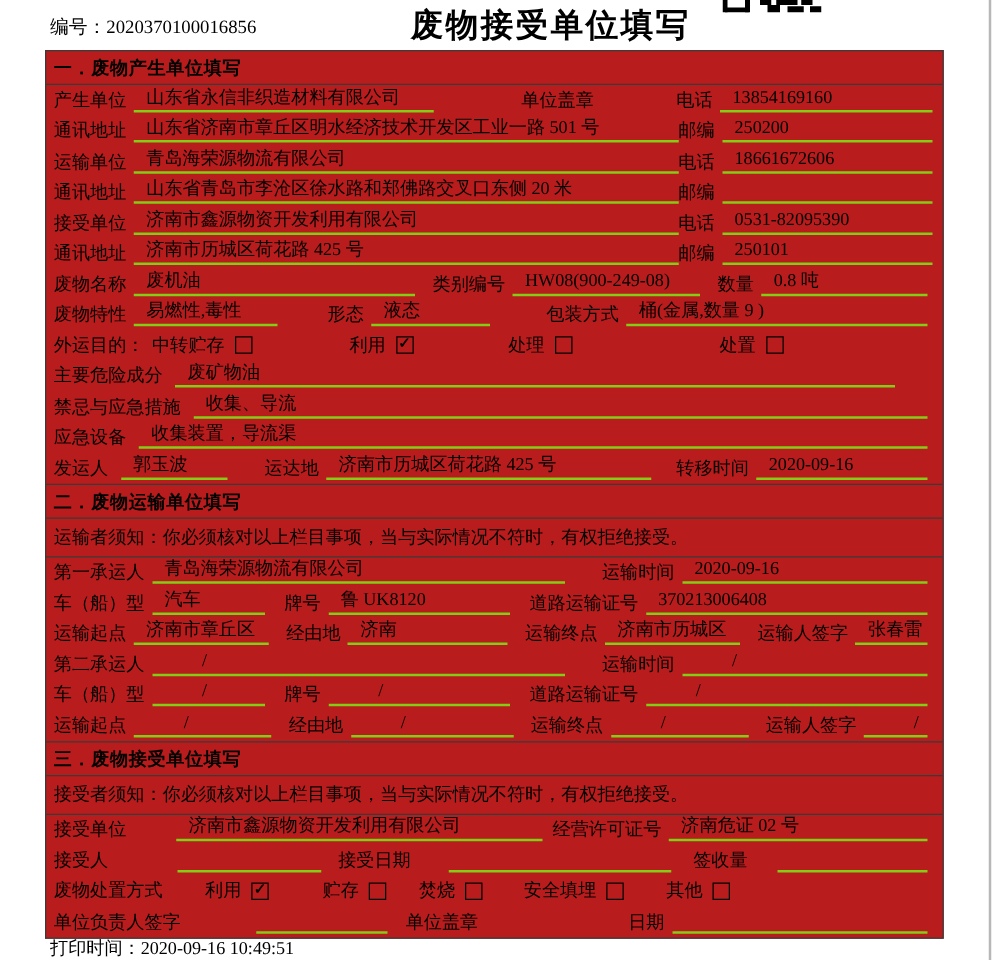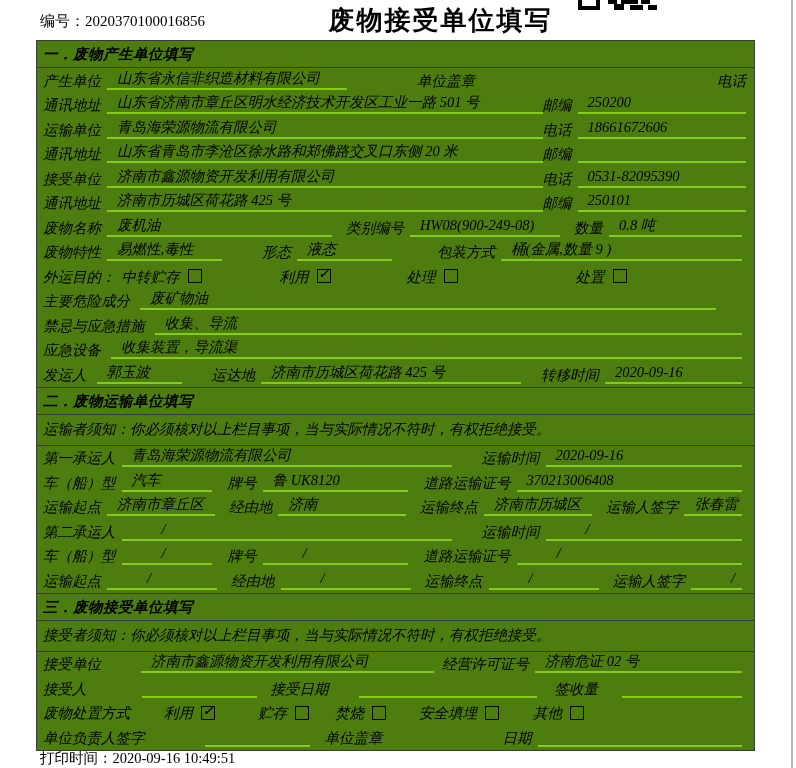--- a/index.html
+++ b/index.html
@@ -11,21 +11,21 @@
   .serial{position:absolute;left:40px;top:12px;font-size:15px;white-space:nowrap;}
   .doc-title{
     position:absolute;left:0;top:3px;width:100%;box-sizing:border-box;padding-left:85px;
     text-align:center;font-size:26px;font-weight:bold;letter-spacing:2px;white-space:nowrap;
   }
   .qr{position:absolute;left:578px;top:0;}
   .page-edge{position:absolute;left:791px;top:0;width:2px;height:768px;background:#b7b7b7;}
 
   .form-table{
     position:absolute;left:36px;top:40px;width:719px;
-    border:1.5px solid #3a3a3a;box-sizing:border-box;background:#4d7c0f;font-style:italic;
+    border:1.5px solid #3a3a3a;box-sizing:border-box;background:#b91c1c;
   }
   .section + .section{border-top:1.5px solid #3a3a3a;}
   .sec-header{
     font-weight:bold;font-size:14.5px;padding:4px 6px 3px 6px;
     border-bottom:1.5px solid #3a3a3a;letter-spacing:0.5px;
   }
   .row{
     display:flex;align-items:flex-end;height:24.5px;box-sizing:border-box;
     padding:0 8px 3px 6px;font-size:14.5px;
   }
@@ -71,20 +71,21 @@
 </svg>
 
 <div class="form-table">
     <div class="section">
       <div class="sec-header">一．废物产生单位填写</div>
       <div class="row">
         <span class="f-lbl">产生单位</span>
         <span class="f-val" style="width: 240px;">山东省永信非织造材料有限公司</span>
         <span class="f-txt" style="margin-left: 70px;">单位盖章</span>
         <span class="f-lbl right">电话</span>
+        <span class="f-val" style="width: 170px;">13854169160</span>
       </div>
       <div class="row">
         <span class="f-lbl">通讯地址</span>
         <span class="f-val" style="width: 440px;">山东省济南市章丘区明水经济技术开发区工业一路 501 号</span>
         <span class="f-lbl right">邮编</span>
         <span class="f-val" style="width: 170px;">250200</span>
       </div>
       <div class="row">
         <span class="f-lbl">运输单位</span>
         <span class="f-val" style="width: 440px;">青岛海荣源物流有限公司</span>

